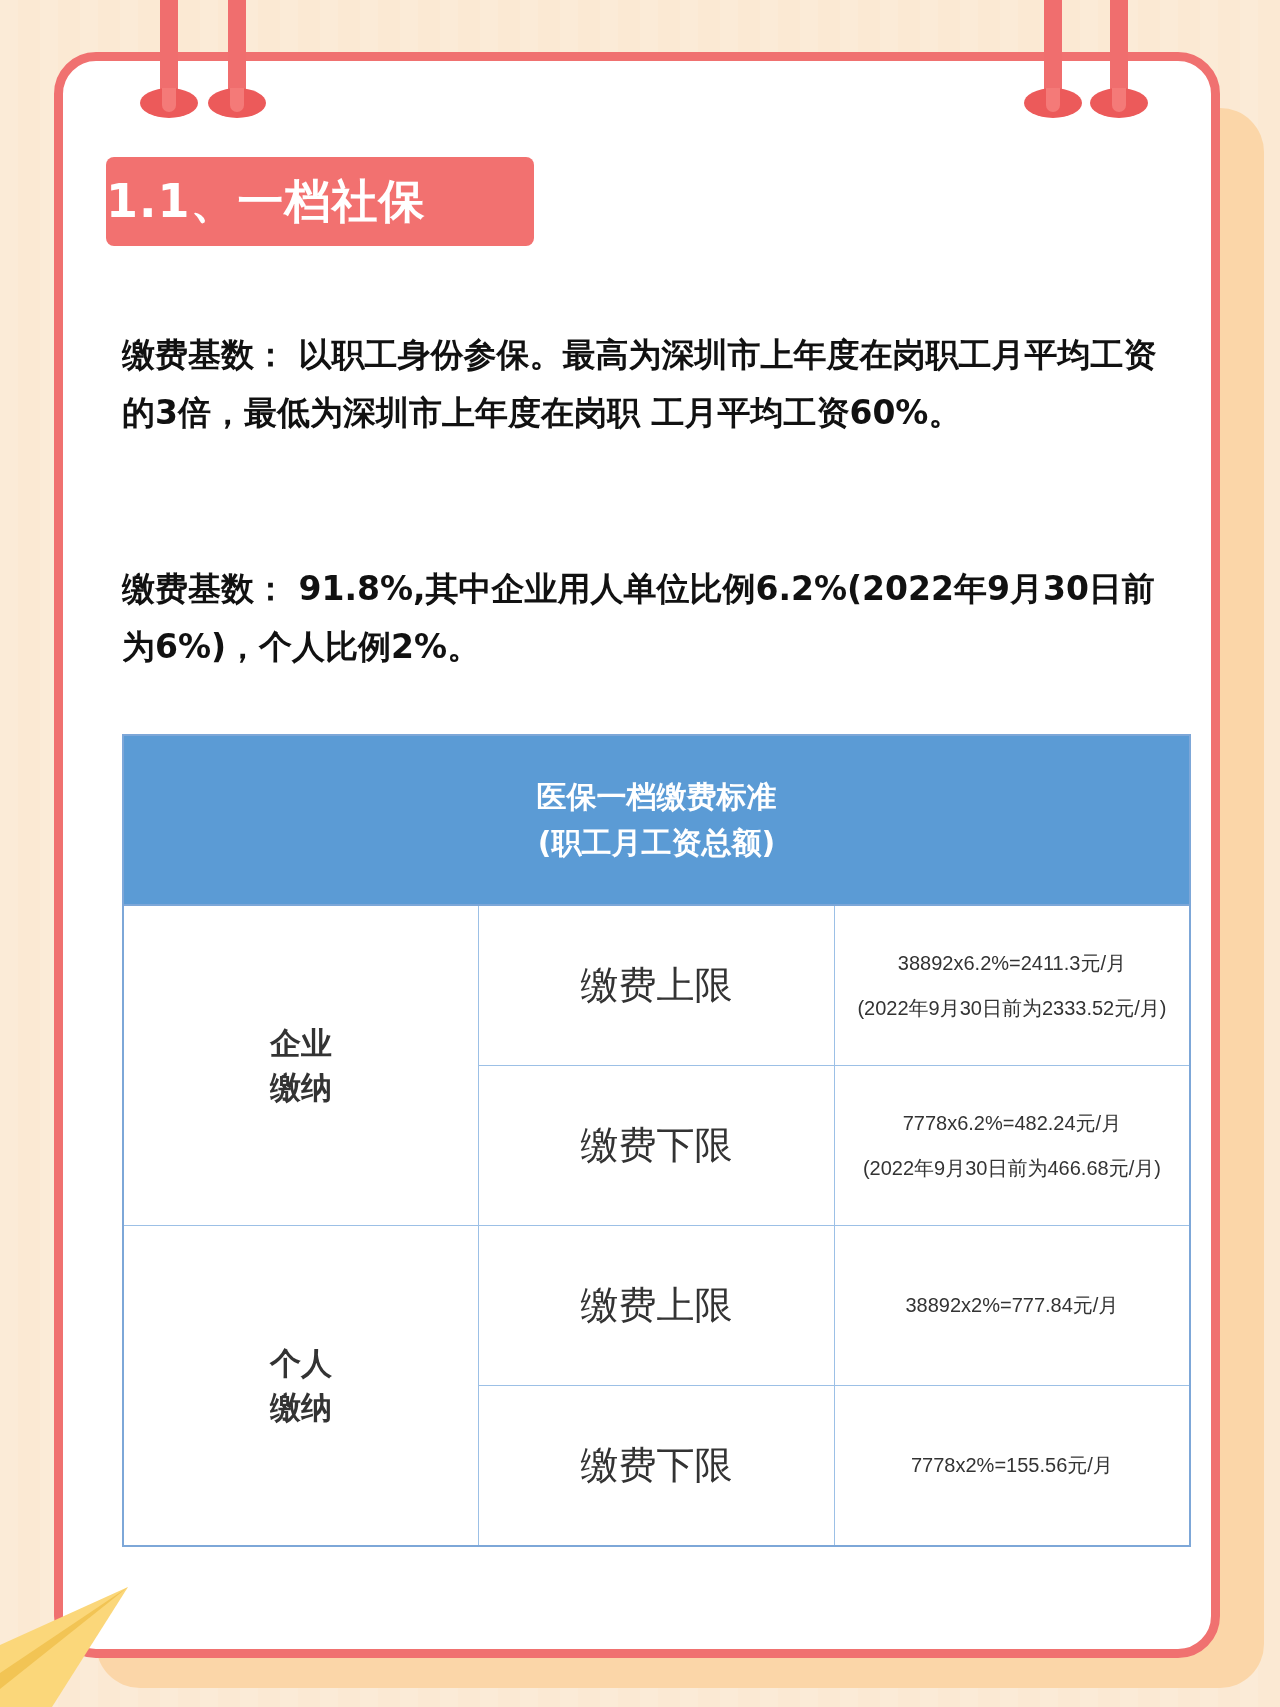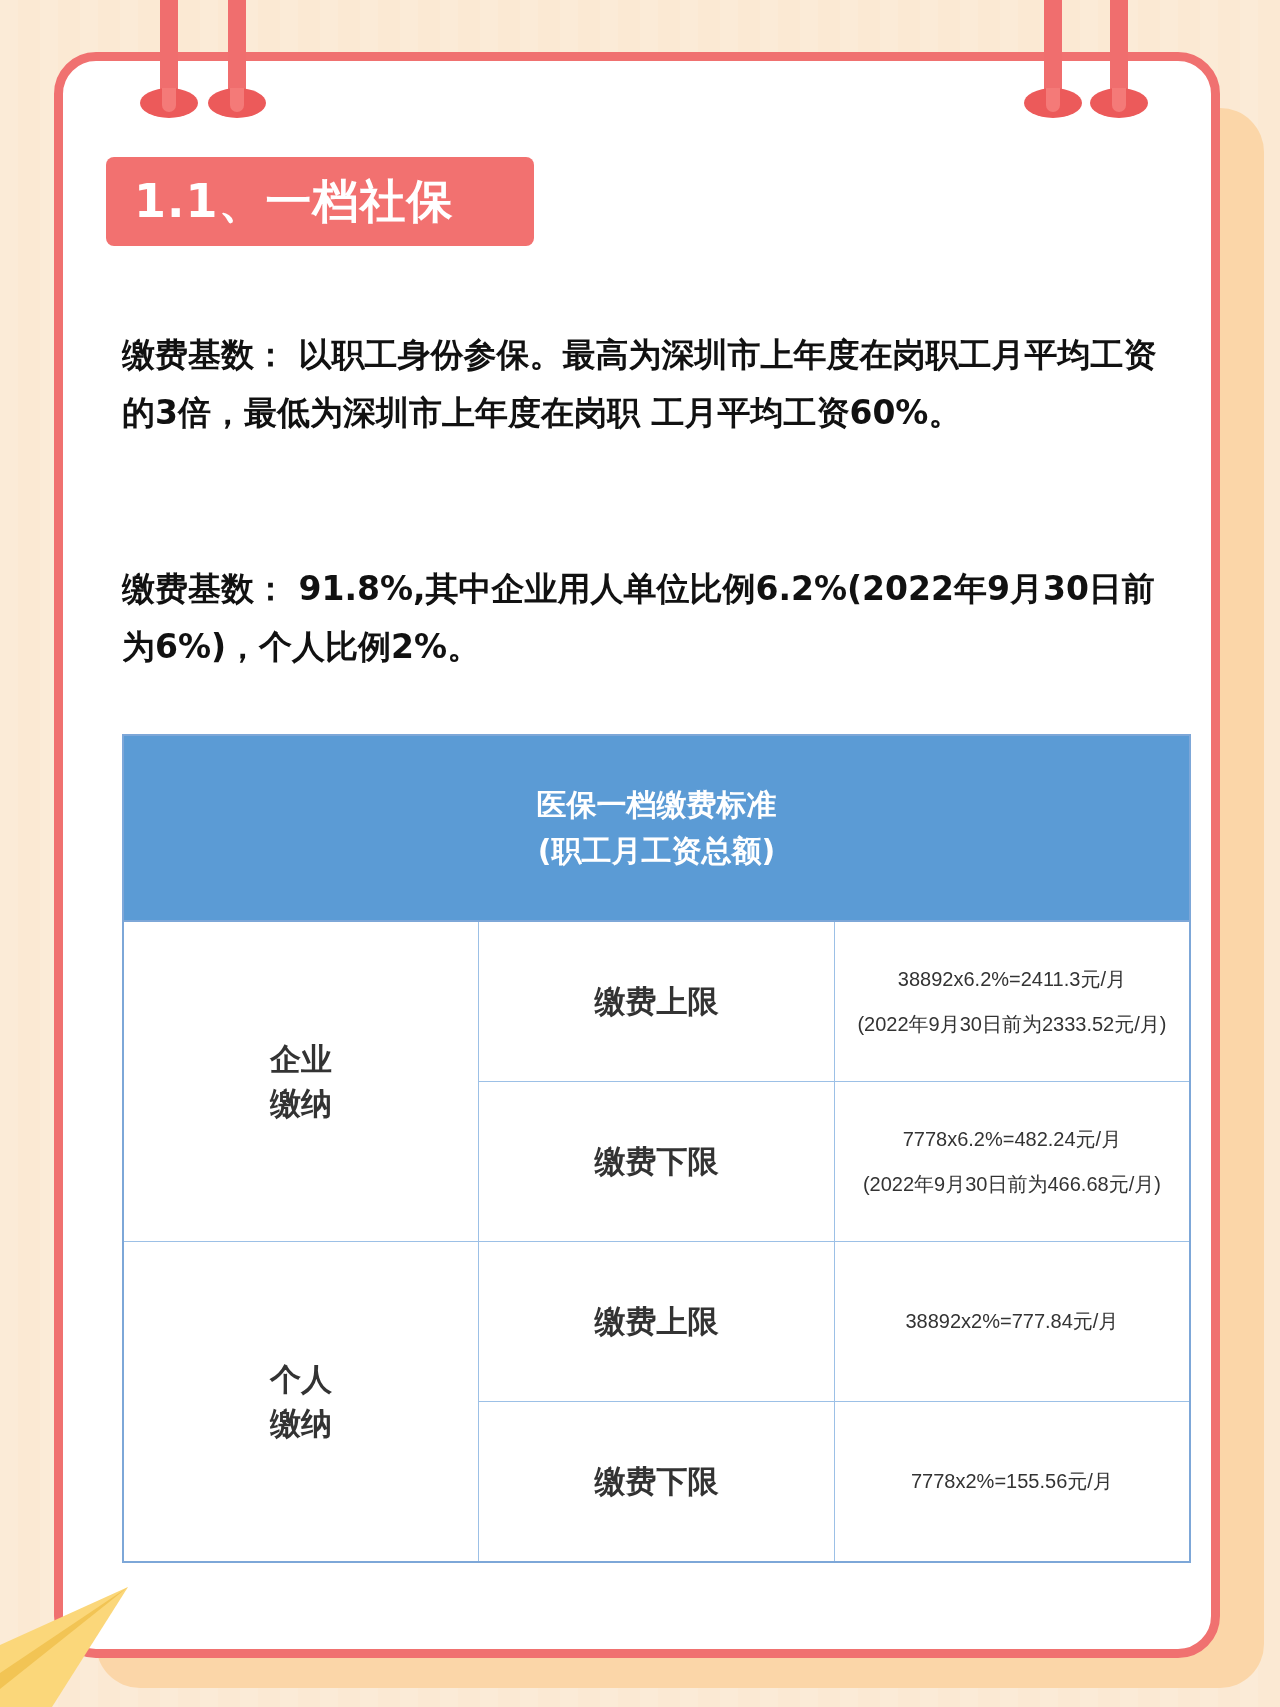--- a/index.html
+++ b/index.html
@@ -26,47 +26,47 @@
     position: absolute; bottom: -18px; left: -20px; width: 58px; height: 30px;
     background: #ec5a5a; border-radius: 50%;
   }
   .ring .hole::after {
     content: ""; position: absolute; left: 22px; top: 0; width: 14px; height: 24px;
     background: #f47a78; border-radius: 0 0 8px 8px;
   }
   .title-badge {
     position: absolute; left: 106px; top: 157px; width: 428px; height: 89px;
     background: #f27170; border-radius: 8px;
-    display: flex; align-items: center; padding-left: 28px; box-sizing: border-box;
+    display: flex; align-items: center; padding-left: 0; box-sizing: border-box;
   }
   .title-badge span {
     color: #ffffff; font-weight: bold; font-size: 46px; letter-spacing: 1px;
     font-family: "DejaVu Sans", sans-serif;
   }
   .para {
     position: absolute; left: 122px; width: 1040px; color: #111111;
     font-size: 33px; line-height: 58px; font-weight: bold;
   }
   .para .lbl { font-weight: bold; }
   table.std {
     position: absolute; left: 122px; top: 734px; width: 1069px;
     border-collapse: collapse; table-layout: fixed;
     border: 2px solid #7da7d8;
   }
   table.std th {
     background: #5b9bd5; color: #ffffff; font-weight: bold; font-size: 30px;
-    line-height: 46px; height: 152px; padding: 16px; text-align: center;
+    line-height: 46px; height: 152px; padding: 8px; text-align: center;
     border-bottom: 2px solid #7da7d8;
   }
   table.std td {
     border: 1px solid #9cc0e6; text-align: center; color: #333333;
     font-family: "Liberation Sans", sans-serif;
   }
   td.grp { width: 145px; font-weight: bold; font-size: 31px; line-height: 44px; color: #222; text-align: left; box-sizing: border-box; }
-  td.sub { width: 196px; font-weight: bold; font-size: 31px; color: #222; }
+  td.sub { width: 196px; font-weight: normal; font-size: 38px; color: #222; }
   td.val { font-size: 20px; line-height: 45px; height: 157px; color: #3a3a3a; }
   .plane { position: absolute; left: 0; top: 1585px; width: 130px; height: 122px; }
 </style>
 </head>
 <body>
 
 <div class="bg-stripes"></div>
 <div class="card-shadow"></div>
 <div class="card"></div>
 

